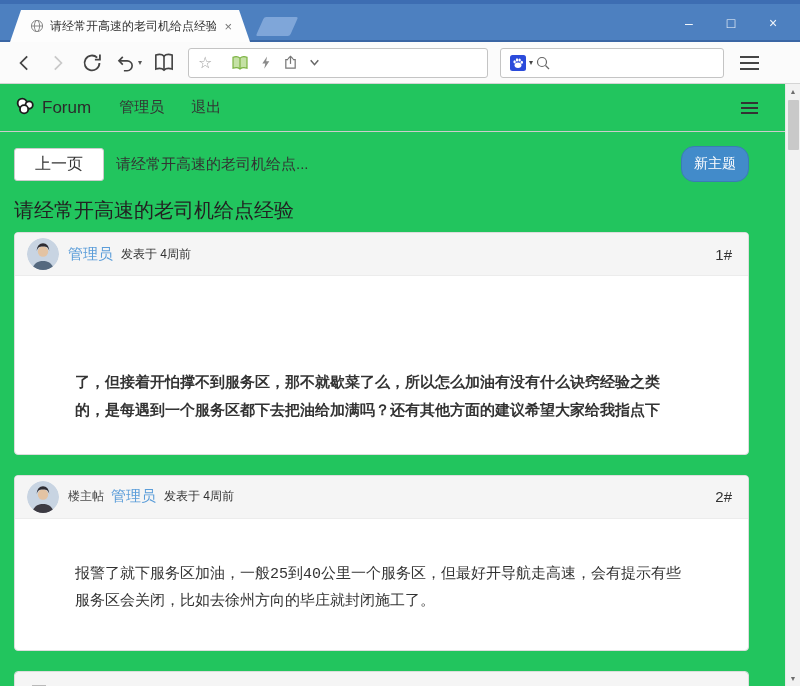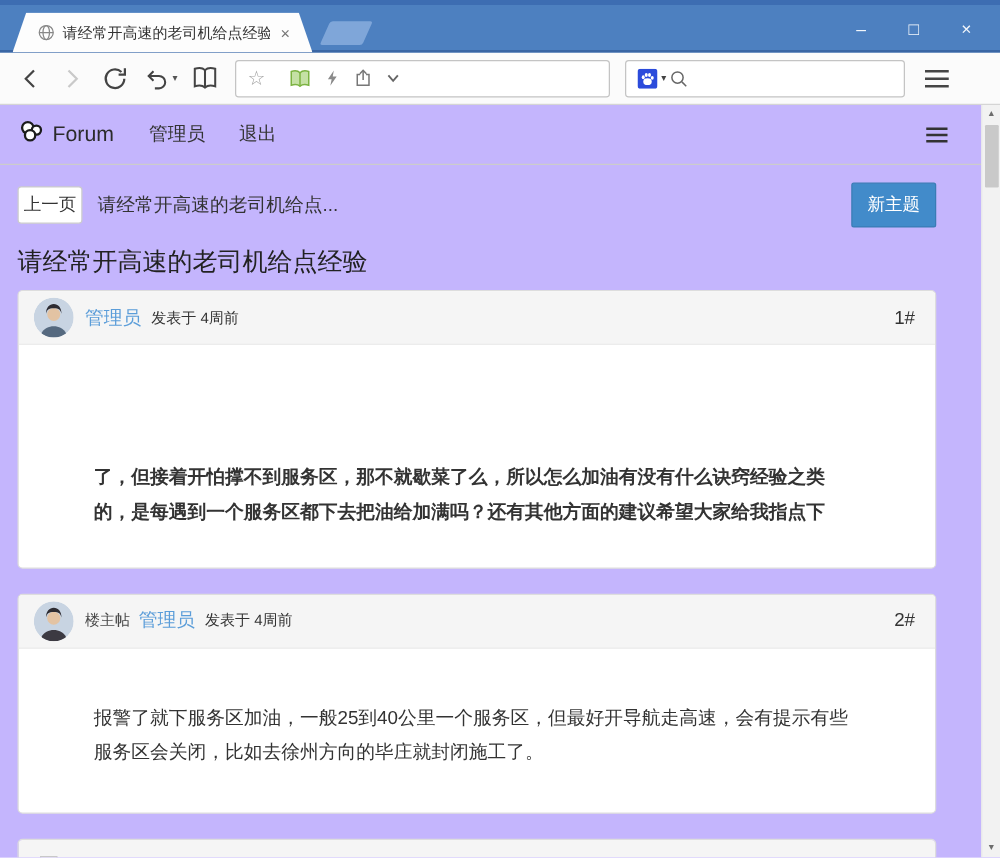--- a/index.html
+++ b/index.html
@@ -35,61 +35,61 @@
   .searchbox { width:224px; height:30px; margin-left:12px; background:#fff; border:1px solid #c4c4c4;
                border-radius:3px; display:flex; align-items:center; padding:0 9px; }
   .search-caret { font-size:8px; color:#444; margin:0 2px 0 3px; }
   .search-input { flex:1; border:none; outline:none; font-size:14px; color:#333; margin-left:6px;
                   font-family:inherit; background:transparent; min-width:0; }
   .search-input::placeholder { color:#9a9a9a; }
   .hamburger { margin-left:14px; display:flex; flex-direction:column; gap:4px; padding:4px 2px; }
   .hamburger span { display:block; width:19px; height:2px; background:#454545; }
 
   
-  .page { position:relative; height:602px; background:#c4b5fd; overflow:hidden; }
+  .page { position:relative; height:602px; background:#22c55e; overflow:hidden; }
   .scrollbar { position:absolute; right:0; top:0; bottom:0; width:15px; background:#f2f2f2;
                border-left:1px solid #e9e9e9; z-index:5; display:flex; flex-direction:column;
                align-items:center; }
   .sb-arrow { height:15px; font-size:7px; color:#6d6d6d; display:flex; align-items:center; }
   .sb-thumb { width:11px; height:50px; background:#c9c9c9; border-radius:1px; margin-top:1px; }
   .sb-spacer { flex:1; }
   .page-inner { margin-right:15px; height:100%; }
 
   .site-nav { height:48px; border-bottom:1px solid #ccc; display:flex; align-items:center;
               padding:0 24px 0 14px; }
   .brand { display:flex; align-items:center; margin-right:28px; }
   .brand-text { font-size:17px; color:#2b2b2b; margin-left:6px; }
   .nav-link { font-size:15px; color:#333; margin-right:27px; }
   .nav-spacer { flex:1; }
   .nav-burger { display:flex; flex-direction:column; gap:3px; padding:3px; }
   .nav-burger span { display:block; width:17px; height:2px; background:#333; }
 
   .crumb-row { margin:14px 36px 12px 14px; display:flex; align-items:center; }
-  .back-btn { border:1px solid #ccc; background:#fff; border-radius:3px; padding:5px 4px;
-              font-size:14px; color:#333; font-family:Liberation Sans, sans-serif; }
+  .back-btn { border:1px solid #ccc; background:#fff; border-radius:3px; padding:5px 20px;
+              font-size:16px; color:#333; font-family:Liberation Sans, sans-serif; }
   .crumb-text { margin-left:12px; font-size:15px; color:#333; }
   .crumb-spacer { flex:1; }
-  .new-topic-btn { background:#428bca; border:1px solid #3a7cb5; color:#fff; border-radius:2px;
+  .new-topic-btn { background:#428bca; border:1px solid #3a7cb5; color:#fff; border-radius:13px;
                    padding:8px 12px; font-size:14px; font-family:inherit; }
 
   .page-title { margin:14px 14px 8px; font-size:20px; line-height:28px; font-weight:400; color:#222; }
 
   .post-card { margin:0 36px 20px 14px; border:1px solid #ddd; border-radius:4px; background:#fff; overflow:hidden; }
   .post-header { background:#f5f5f5; border-bottom:1px solid #ececec; padding:5px 12px;
                  display:flex; align-items:center; }
   .avatar { width:32px; height:32px; border-radius:50%; overflow:hidden; flex:none; margin-right:9px; }
   .post-badge { font-size:12px; color:#4a4a4a; margin-right:7px; }
   .post-badge:empty { display:none; }
   .author-link { font-size:15px; color:#5b9dd9; margin-right:8px; }
   .post-meta { font-size:12px; color:#333; }
   .header-spacer { flex:1; }
   .post-floor { font-size:15px; color:#333; margin-right:4px; }
   .post-body { font-size:15px; line-height:1.85; color:#333; }
   .body-1 { padding:92px 60px 30px;font-weight:bold; }
-  .body-2 { padding:42px 60px 34px; }
+  .body-2 { padding:42px 60px 34px;font-family:Liberation Mono, monospace; }
   .post-card.stub { margin-bottom:0; border-radius:4px 4px 0 0; }
   .stub .post-header { border-bottom:none; min-height:42px; }
 </style>
 </head>
 <body>
 
 <div class="titlebar">
   <div class="tab">
     <span class="tb-icon">
       <svg width="14" height="14" viewBox="0 0 14 14" fill="none" stroke="#888" stroke-width="1">

